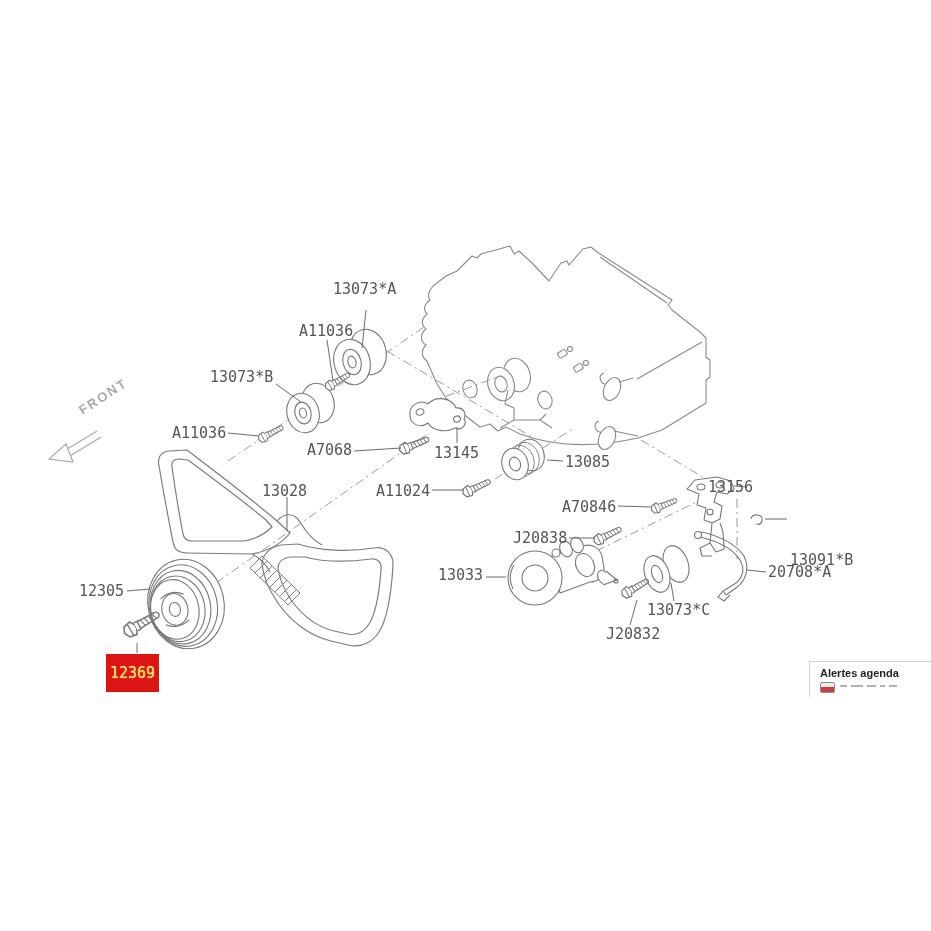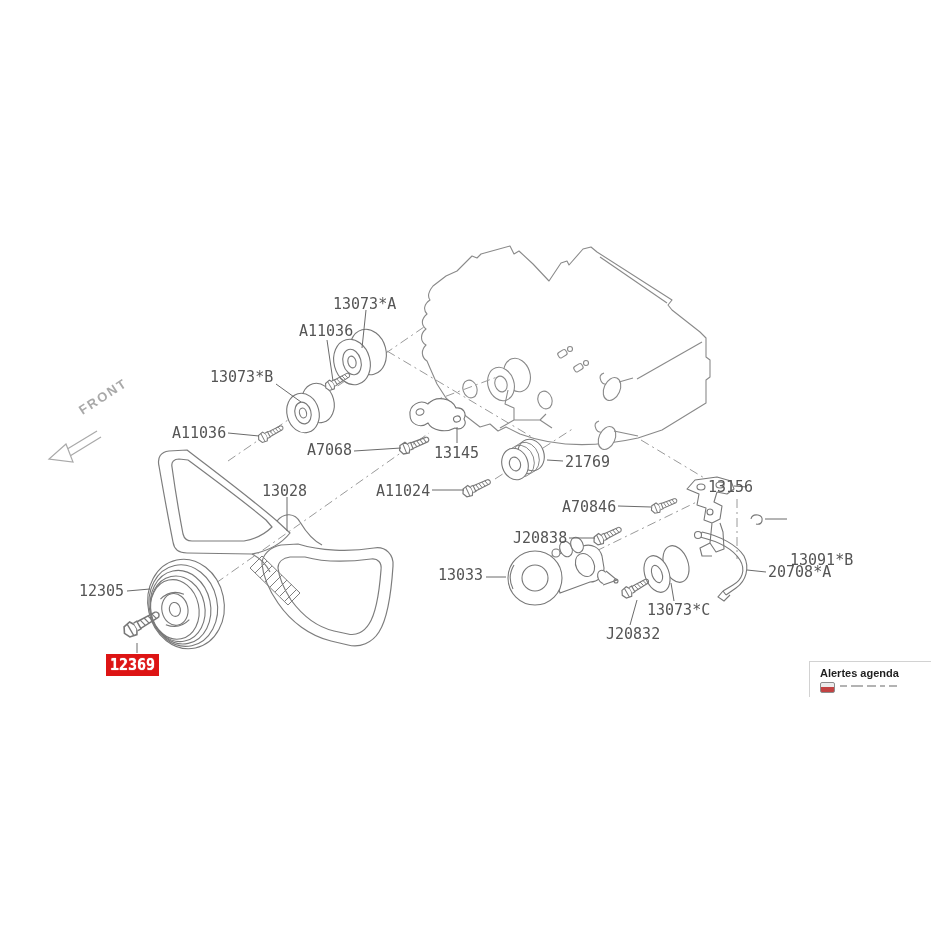--- a/index.html
+++ b/index.html
@@ -10,23 +10,22 @@
   .stage{position:absolute;inset:0;}
   .stage svg{position:absolute;left:0;top:0;}
   .part-label{
     position:absolute;
     font-family:"DejaVu Sans Mono","Liberation Mono",monospace;
     font-size:15px;line-height:17px;color:var(--label-color,#555);
     white-space:nowrap;cursor:pointer;
   }
   .part-label.highlighted{
     background:var(--highlight-color,#dd1414);
-    color:#ffffff;padding:3px 4px;line-height:16px;
+    color:#fde047;padding:11px 4px;line-height:16px;
     text-shadow:0 0 1px #ffffff;
-    font-weight:bold;
   }
   .front-label{
     position:absolute;left:76px;top:405px;
     transform:rotate(-33deg);transform-origin:left top;
     font-size:13px;font-weight:bold;letter-spacing:2px;color:#a9a9a9;
   }
   .popup{
     position:absolute;left:809px;top:661px;width:122px;height:36px;
     box-sizing:border-box;background:#fff;
     border-top:1px solid #d2d2d2;border-left:1px solid #d2d2d2;
@@ -243,27 +242,27 @@
     </g>
 
     <g fill="none" stroke="#a9a9a9" stroke-width="1.2">
       <path d="M97,431 L64,451"></path>
       <path d="M101,437 L70,456"></path>
       <path d="M66,444 L49,459 73,462 Z" fill="#fff"></path>
     </g>
   </svg>
 
   <div>
-      <div class="part-label" style="left: 333px; top: 296px;">13073*A</div>
+      <div class="part-label" style="left: 333px; top: 281px;">13073*A</div>
       <div class="part-label" style="left: 299px; top: 323px;">A11036</div>
       <div class="part-label" style="left: 210px; top: 369px;">13073*B</div>
       <div class="part-label" style="left: 172px; top: 425px;">A11036</div>
       <div class="part-label" style="left: 307px; top: 442px;">A7068</div>
       <div class="part-label" style="left: 434px; top: 445px;">13145</div>
-      <div class="part-label" style="left: 565px; top: 454px;">21769</div>
+      <div class="part-label" style="left: 565px; top: 454px;">13085</div>
       <div class="part-label" style="left: 376px; top: 483px;">A11024</div>
       <div class="part-label" style="left: 562px; top: 499px;">A70846</div>
       <div class="part-label" style="left: 513px; top: 530px;">J20838</div>
       <div class="part-label" style="left: 438px; top: 567px;">13033</div>
       <div class="part-label" style="left: 708px; top: 479px;">13156</div>
       <div class="part-label" style="left: 790px; top: 511px; margin-top: 41px;">13091*B</div>
       <div class="part-label" style="left: 768px; top: 564px;">20708*A</div>
       <div class="part-label" style="left: 647px; top: 602px;">13073*C</div>
       <div class="part-label" style="left: 606px; top: 626px;">J20832</div>
       <div class="part-label" style="left: 79px; top: 583px;">12305</div>

